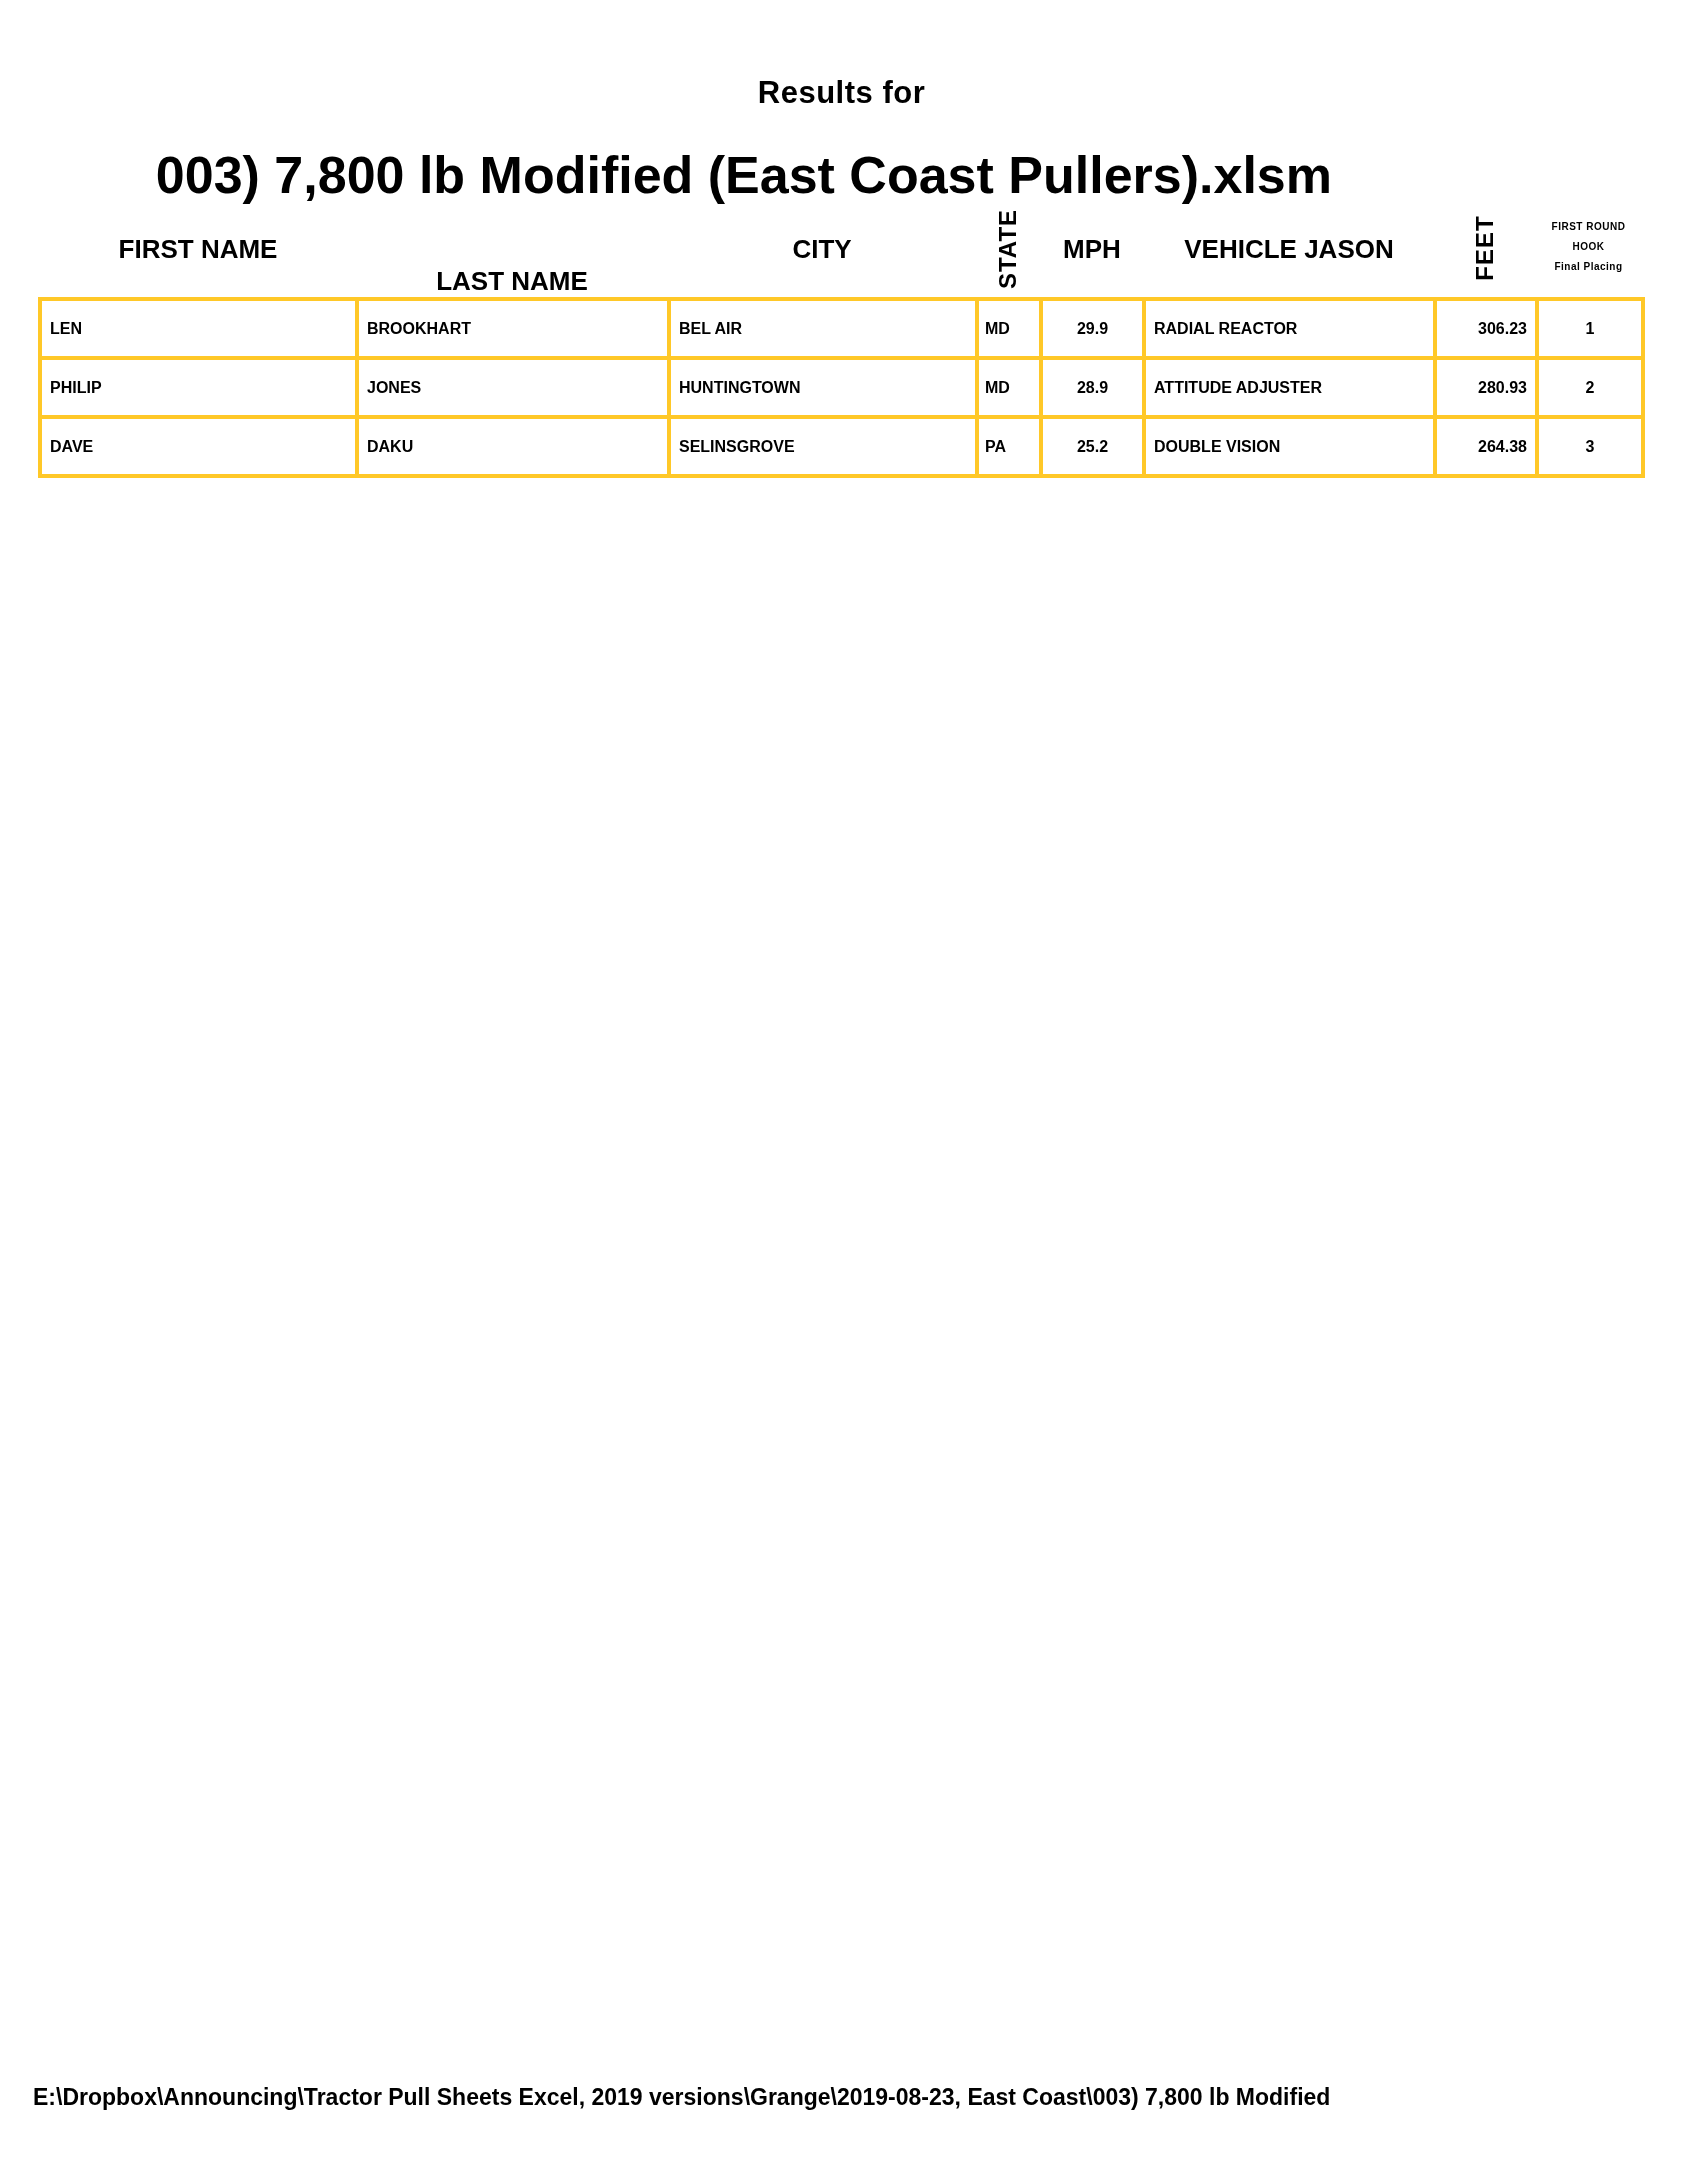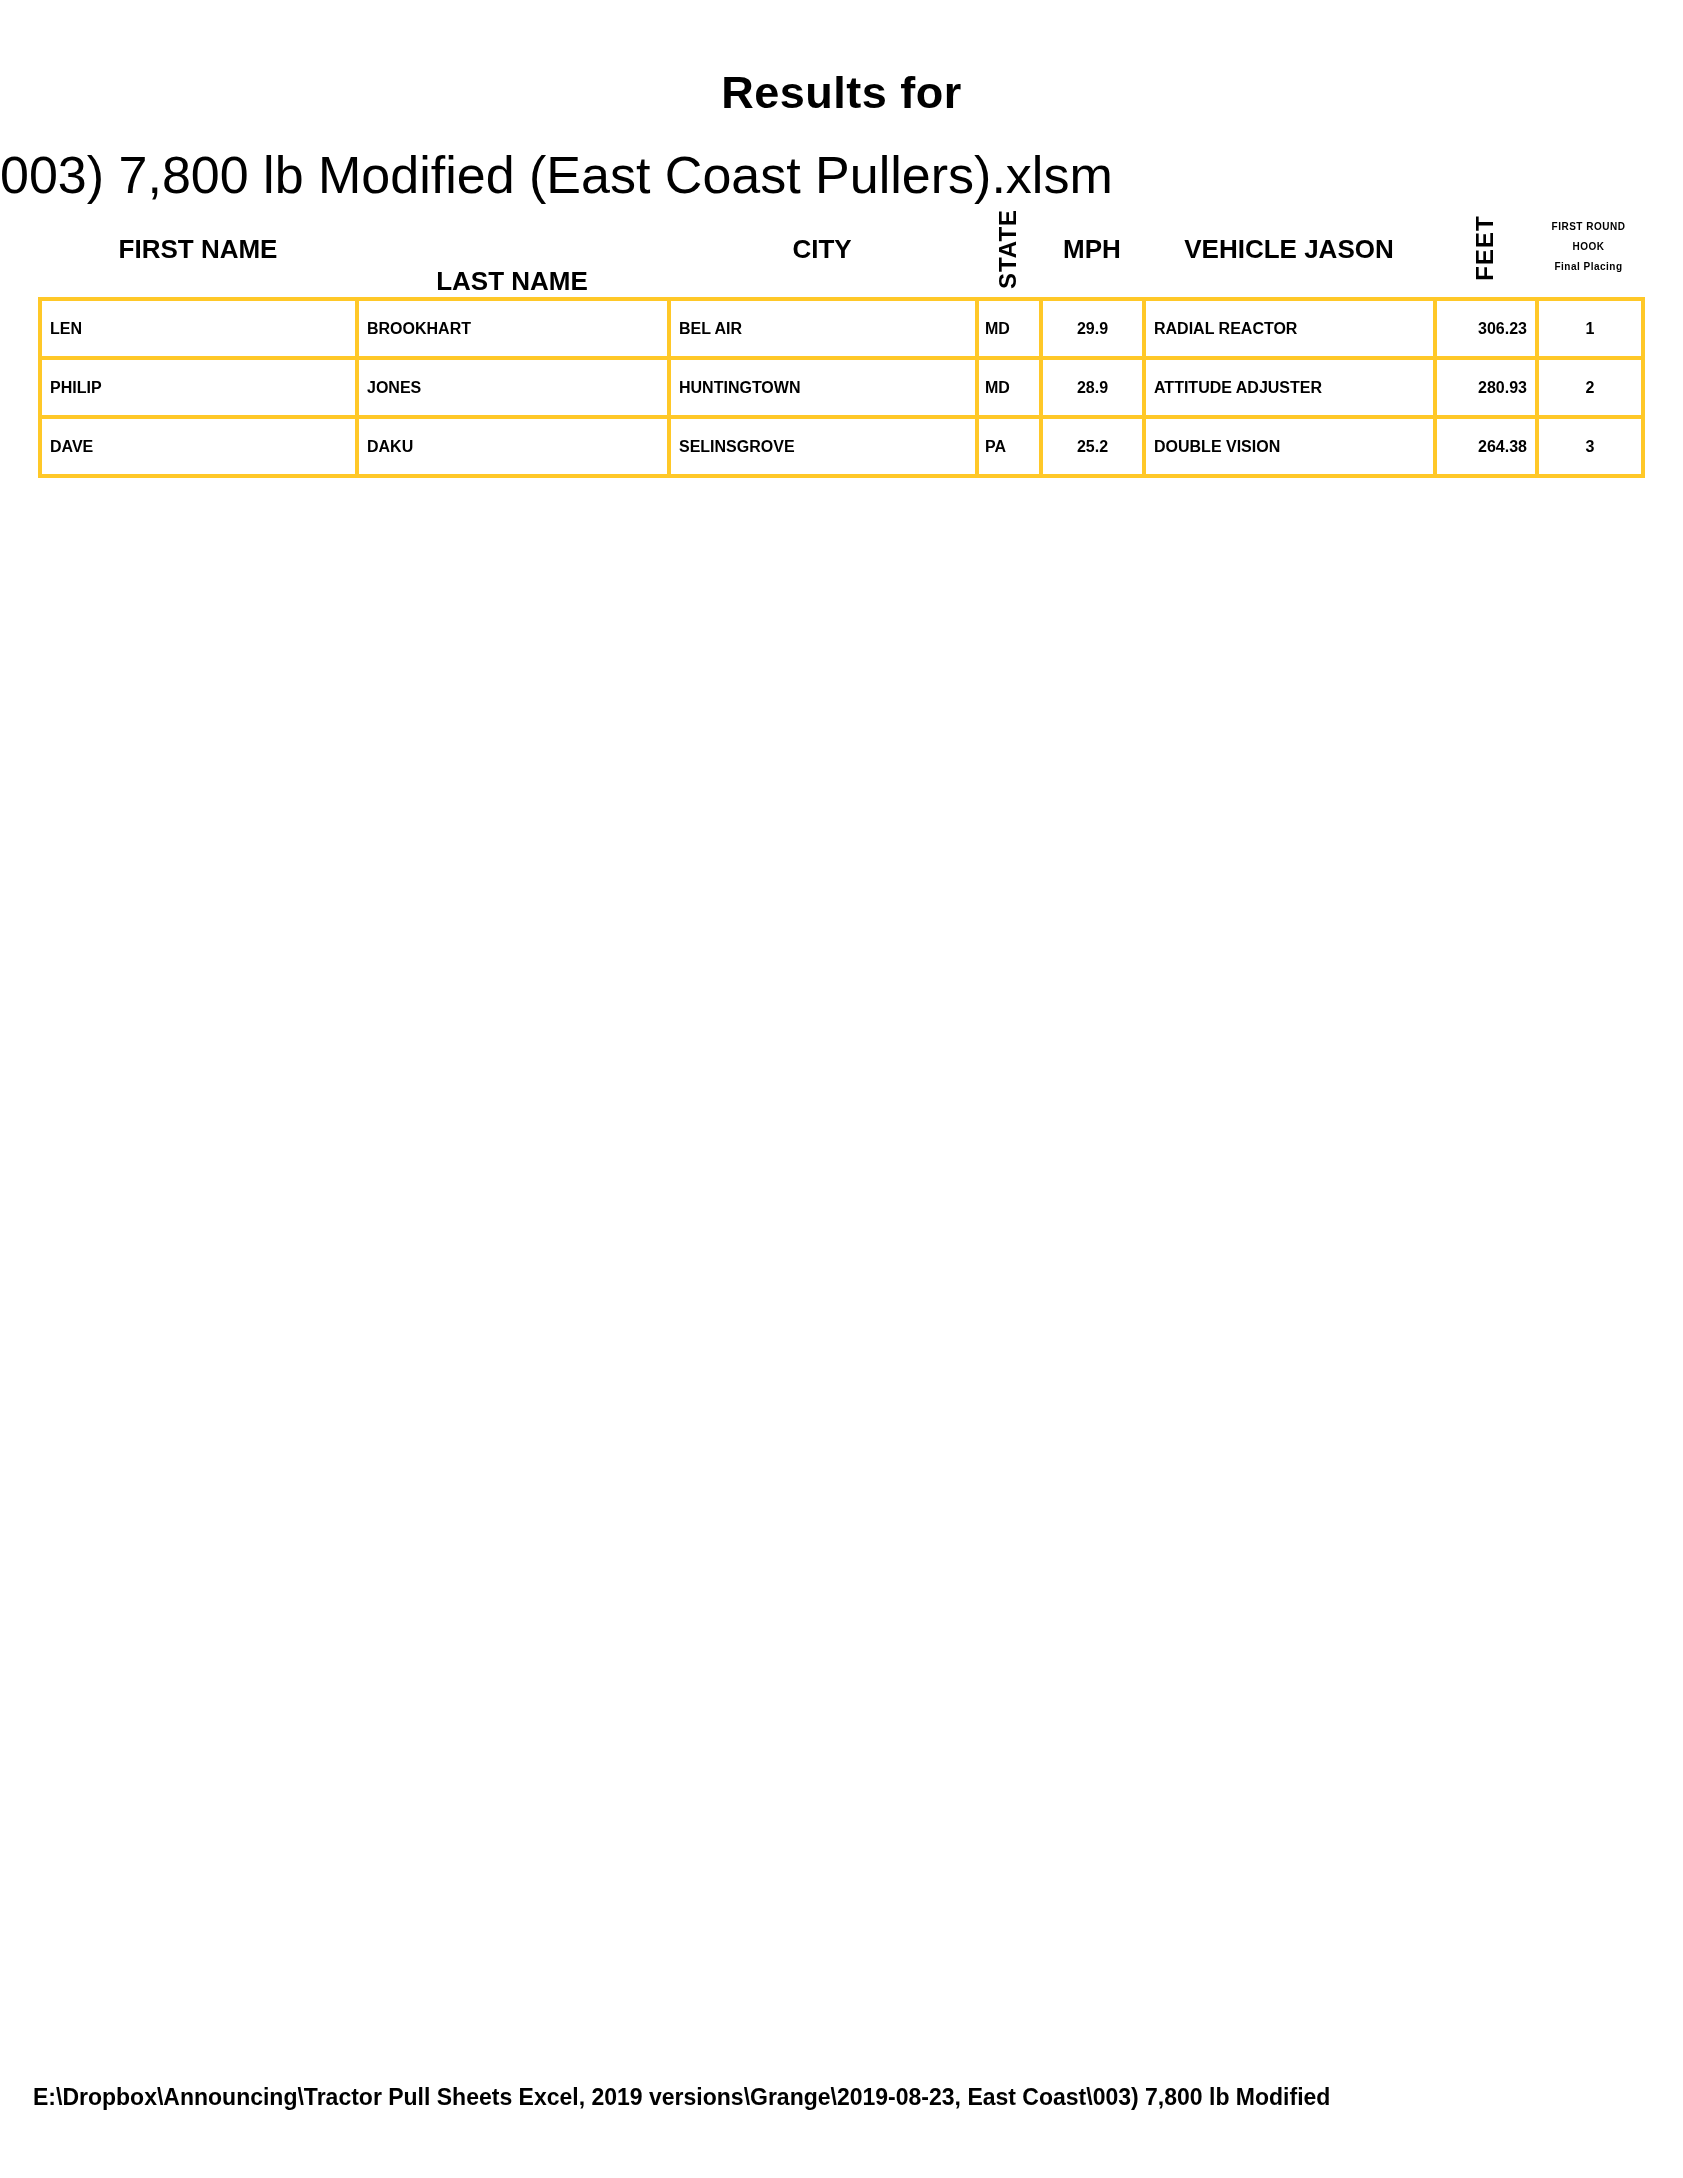--- a/index.html
+++ b/index.html
@@ -11,29 +11,29 @@
     height: 2178px;
     background: #ffffff;
     font-family: "Liberation Sans", sans-serif;
     color: var(--ink);
     overflow: hidden;
   }
   .title-1 {
     position: absolute;
     top: 69px; left: 0; width: 1683px;
     text-align: center;
-    font-size: 45px; font-weight: bold;
+    font-size: 31px; font-weight: bold;
     line-height: 48px;
     letter-spacing: 0.5px;
   }
   .title-2 {
     position: absolute;
     top: 148px; left: 0; width: 1332px;
-    text-align: left;
-    font-size: 52px; font-weight: normal;
+    text-align: right;
+    font-size: 52px; font-weight: bold;
     line-height: 55px;
   }
   .col-header {
     position: absolute;
     top: 235px;
     transform: translateX(-50%);
     font-size: 26px; font-weight: bold;
     white-space: nowrap;
     line-height: 28px;
   }

